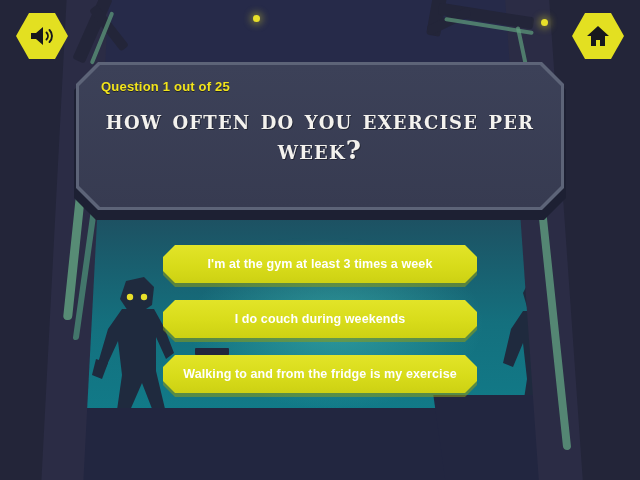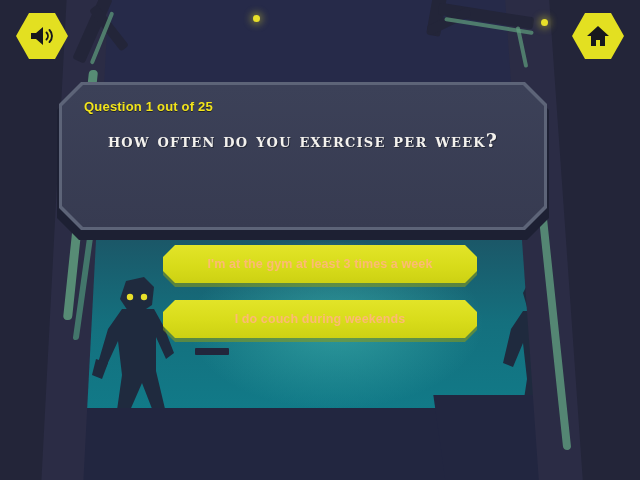--- a/index.html
+++ b/index.html
@@ -110,21 +110,21 @@
     clip-path:polygon(25% 2%,75% 2%,100% 50%,75% 98%,25% 98%,0% 50%);
     opacity:.55;
     z-index:-1;
   }
   .hex-ico{
     position:absolute;inset:0;display:flex;align-items:center;justify-content:center;
   }
 
   
   .qpanel-wrap{
-    position:absolute;left:57px;top:62px;width:492px;height:152px;margin-top:20px;
+    position:absolute;left:74px;top:62px;width:492px;height:152px;
   }
   .qpanel-shadow{
     position:absolute;left:0;top:6px;width:492px;height:152px;
     background:#1d2033;
     clip-path:polygon(22px 0,470px 0,492px 22px,492px 130px,470px 152px,22px 152px,0 130px,0 22px);
   }
   .qpanel-border{
     position:absolute;left:2px;top:0;width:488px;height:148px;
     background:#5d6478;
     clip-path:polygon(22px 0,466px 0,488px 22px,488px 126px,466px 148px,22px 148px,0 126px,0 22px);
@@ -138,21 +138,21 @@
     position:absolute;left:22px;top:14px;
     color:#f2e41c;font-size:13px;font-weight:bold;
     letter-spacing:.2px;
     text-shadow:0 1px 0 rgba(0,0,0,.5);
   }
   .qtext{
     position:absolute;left:0;right:0;top:40px;
     text-align:center;
     color:#f4f2ee;
     font-family:"DejaVu Serif",serif;
-    font-size:19px;
+    font-size:26px;
     font-weight:bold;
     line-height:30px;
     letter-spacing:1.2px;
     font-variant:small-caps;
     text-transform:lowercase;
     text-shadow:1px 1px 0 rgba(0,0,0,.35);
     padding:0 14px;
   }
 
   
@@ -169,21 +169,21 @@
     clip-path:polygon(12px 0,302px 0,314px 12px,314px 26px,302px 38px,12px 38px,0 26px,0 12px);
   }
   .ans-face{
     position:absolute;left:0;top:0;width:314px;height:38px;
     background:linear-gradient(#e2e428 0%,#d8dc1a 55%,#cdd113 100%);
     clip-path:polygon(12px 0,302px 0,314px 12px,314px 26px,302px 38px,12px 38px,0 26px,0 12px);
   }
   .ans-label{
     position:absolute;left:0;top:0;width:314px;height:38px;
     display:flex;align-items:center;justify-content:center;
-    color:#fdba74;font-size:12.5px;font-weight:bold;
+    color:#ffffff;font-size:12.5px;font-weight:bold;
     letter-spacing:.1px;
     text-align:center;
     padding:0 10px;box-sizing:border-box;
   }
   .notch{
     position:absolute;left:195px;top:348px;width:34px;height:7px;
     background:#22263c;border-radius:1px;
   }
 </style>
 </head>
@@ -274,19 +274,24 @@
       <div class="ans-face"></div>
       <div class="ans-label">I'm at the gym at least 3 times a week</div>
     </div>
 
     <div class="ansbtn">
       <div class="ans-shadow"></div>
       <div class="ans-face"></div>
       <div class="ans-label">I do couch during weekends</div>
     </div>
 
+    <div class="ansbtn">
+      <div class="ans-shadow"></div>
+      <div class="ans-face"></div>
+      <div class="ans-label">Walking to and from the fridge is my exercise</div>
+    </div>
 
 
   </div>
 
   <div class="notch"></div>
 
 </div>
 
 </body></html>

